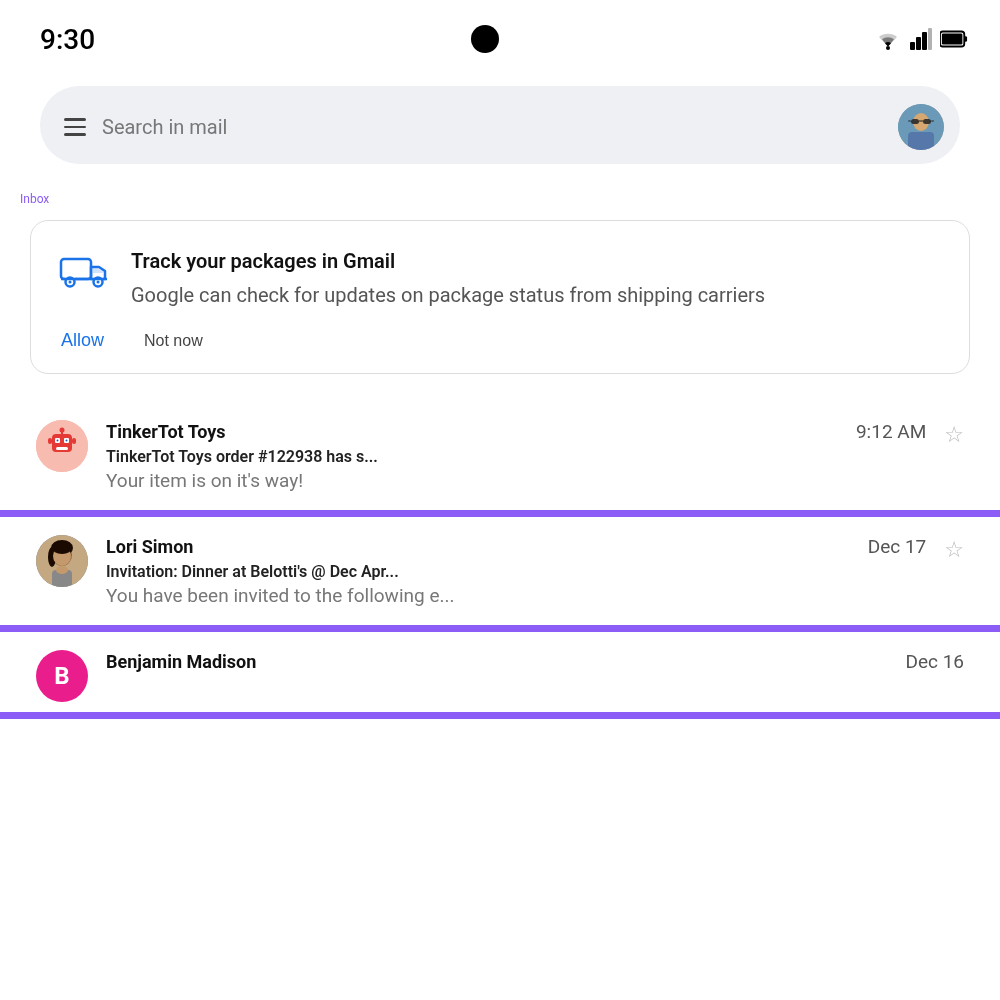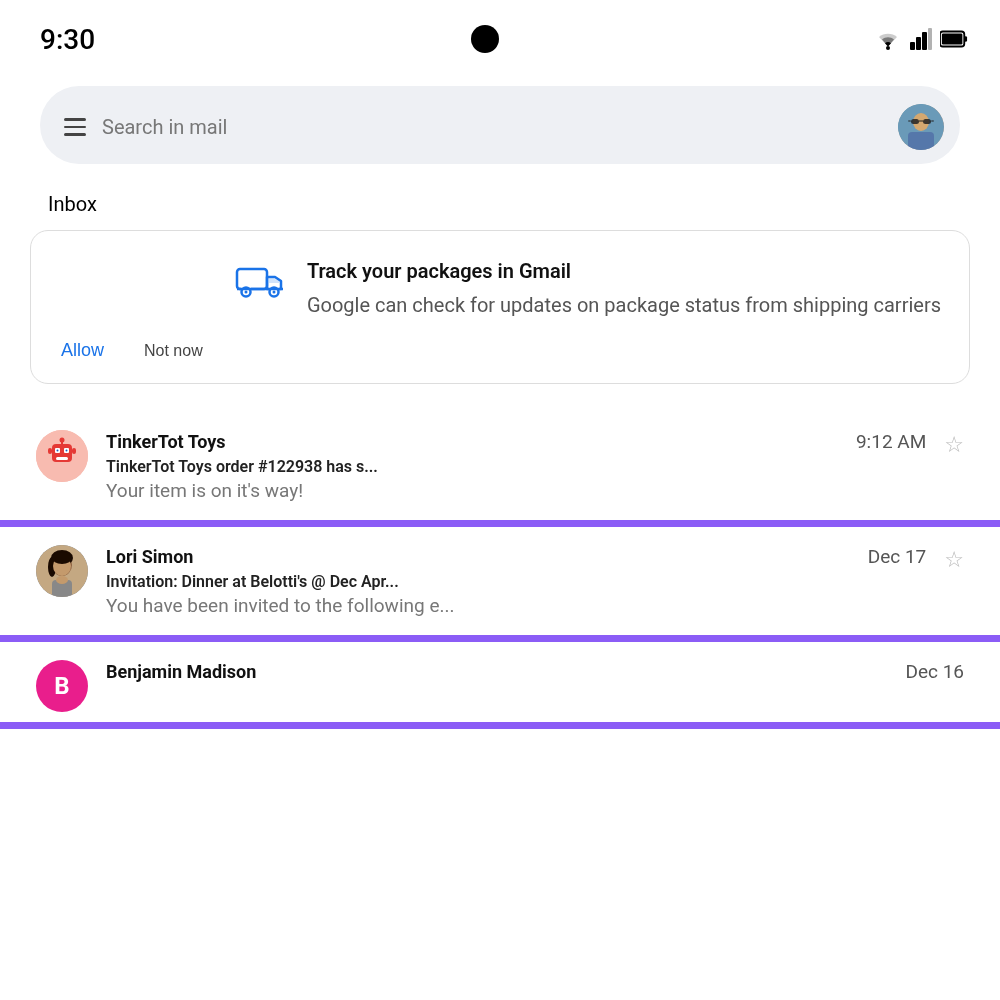--- a/index.html
+++ b/index.html
@@ -95,39 +95,38 @@
       border-radius: 50%;
       display: flex;
       align-items: center;
       justify-content: center;
       font-size: 20px;
       color: white;
     }
 
     
     .inbox-label {
-      padding: 8px 40px 14px 48px;
-      font-size: 20px;
-      color: #000000;
+      padding: 8px 40px 14px 20px;
+      font-size: 12px;
+      color: #8b5cf6;
     }
 
     
     .promo-card {
       margin: 0 30px 28px 30px;
       border: 1.5px solid #ddd;
       border-radius: 18px;
       padding: 28px 28px 22px 28px;
       background: #fff;
     }
     .promo-content {
       display: flex;
       gap: 20px;
       align-items: flex-start;
       margin-bottom: 20px;
-      justify-content: flex-end;
     }
     .truck-icon-wrap {
       flex-shrink: 0;
       margin-top: 4px;
     }
     .promo-text-block {}
     .promo-title {
       font-size: 20px;
       font-weight: 600;
       color: #111;

